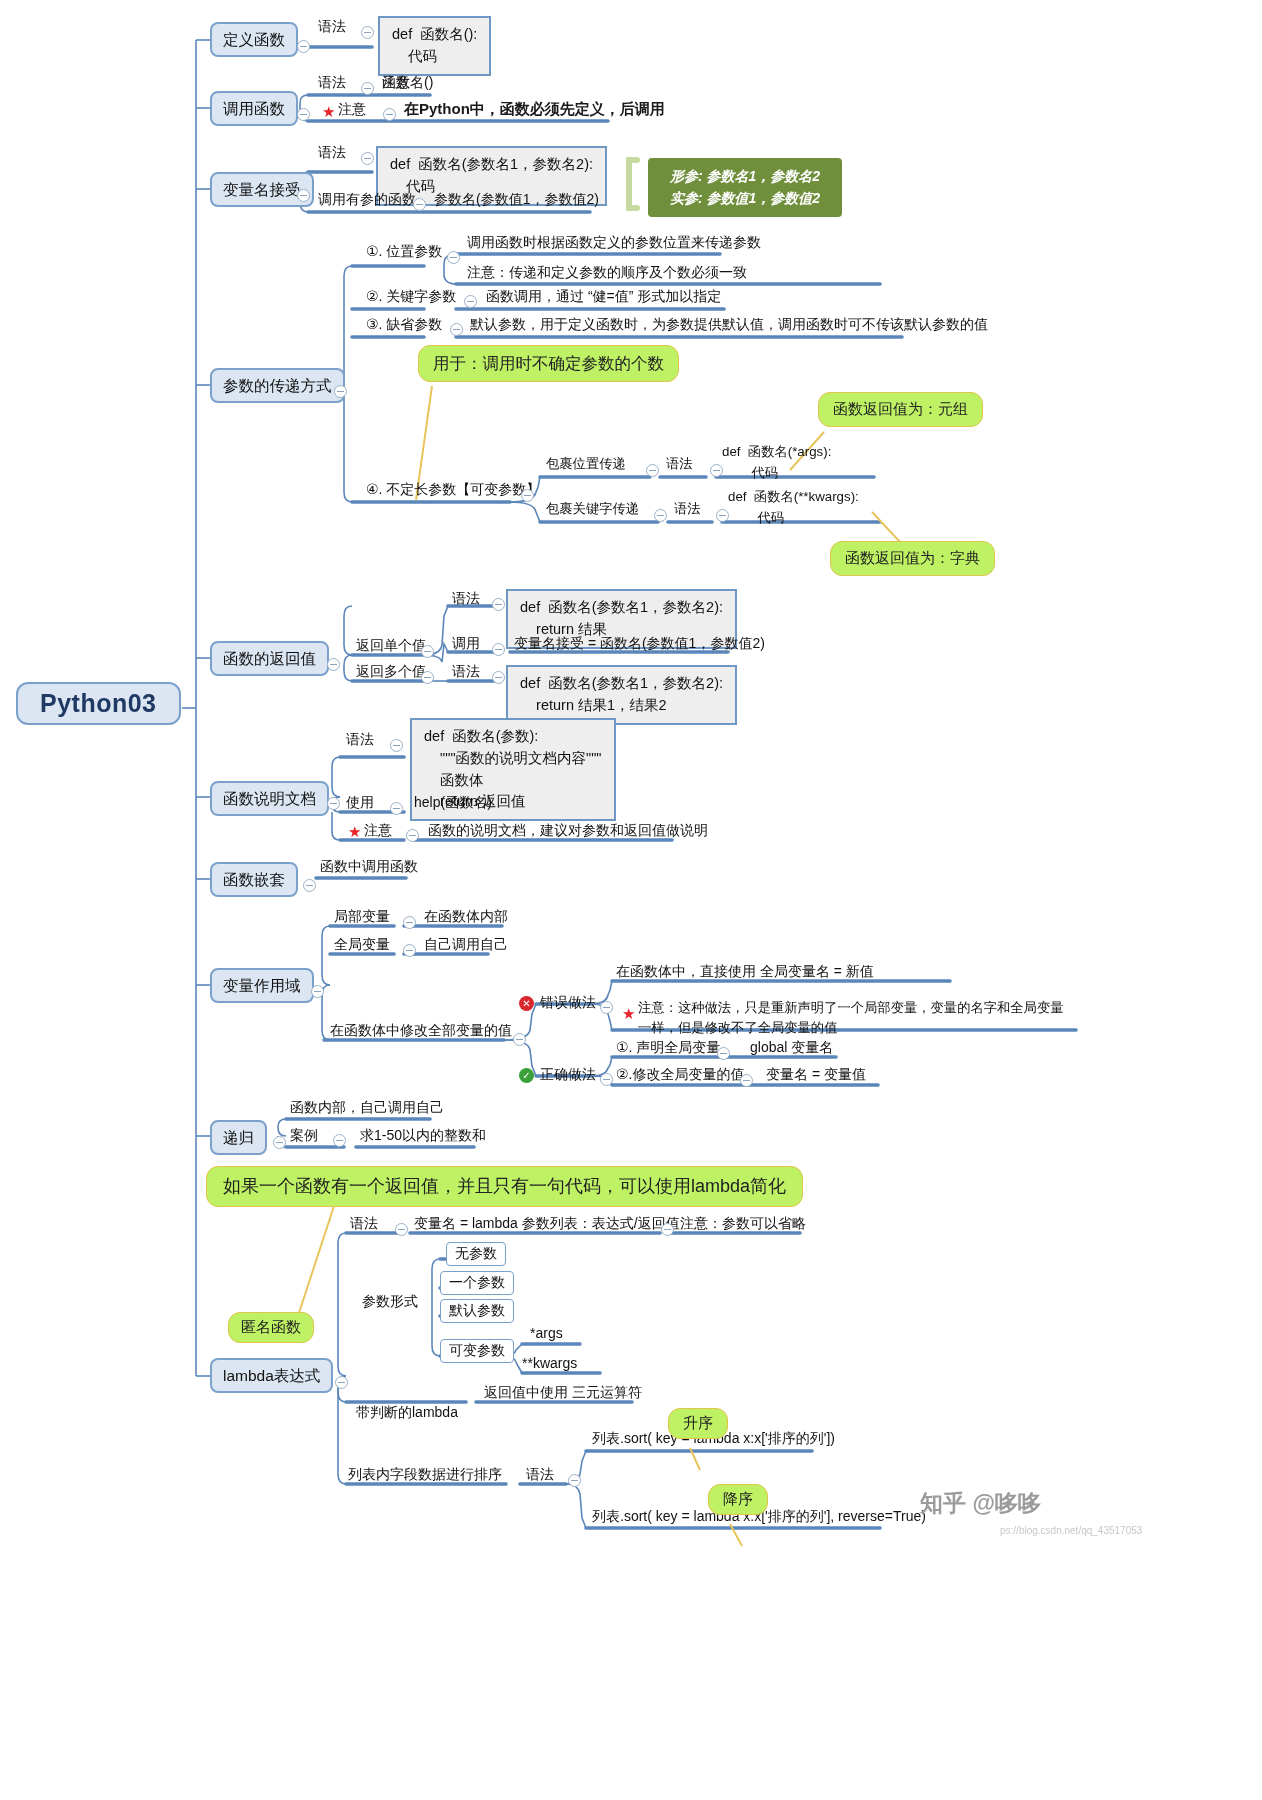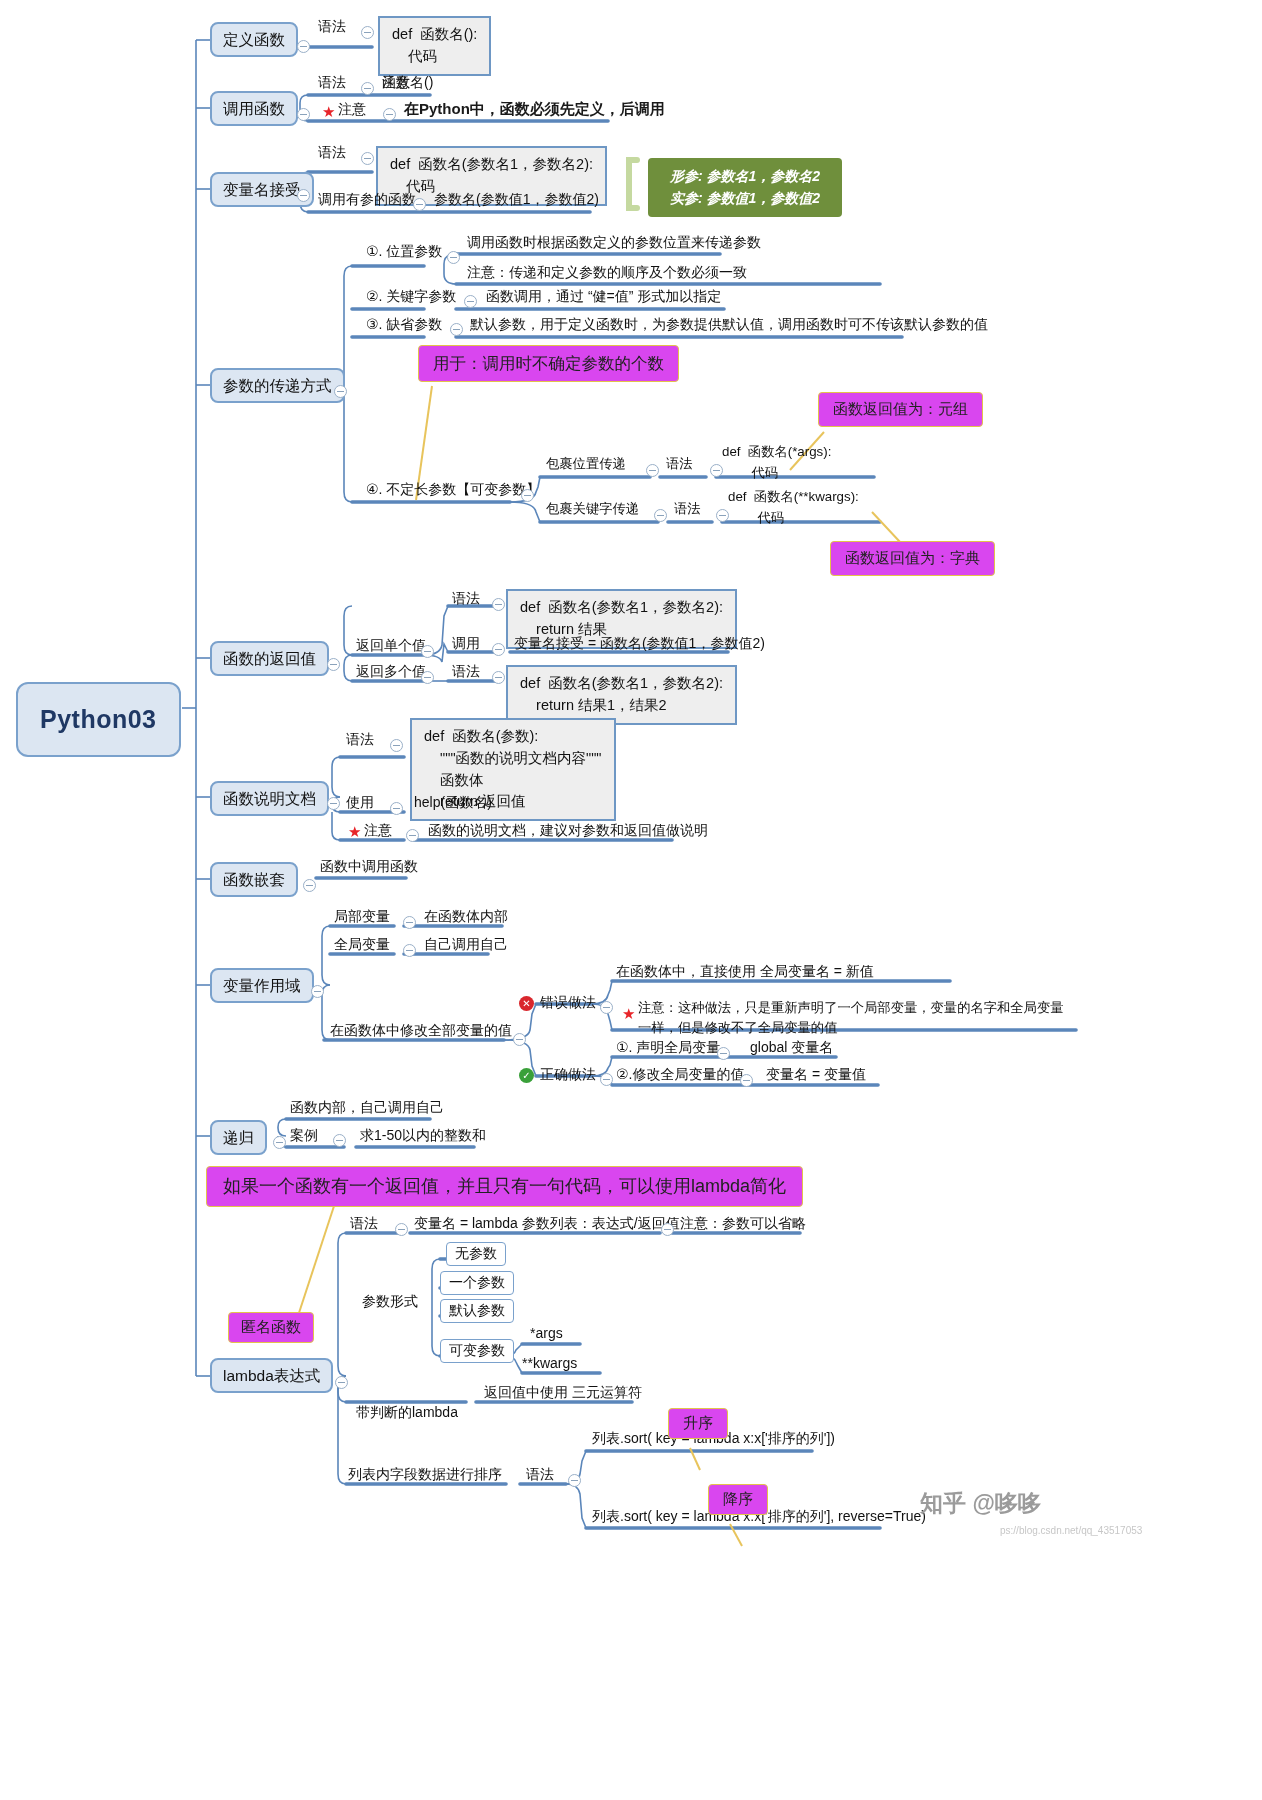--- a/index.html
+++ b/index.html
@@ -10,35 +10,35 @@
   }
   #canvas{position:absolute;left:0;top:0;width:1262px;height:1800px;}
   svg.wires{position:absolute;left:0;top:0;width:1262px;height:1800px;pointer-events:none;}
 
   
   .node{position:absolute;white-space:nowrap;line-height:1.25;}
 
   .root{
     background:#dce6f2;border:2px solid #7aa1cc;border-radius:12px;
     font-size:25px;font-weight:bold;color:#1f3864;
-    padding:20px 22px;letter-spacing:.5px;
+    padding:4px 22px;letter-spacing:.5px;
   }
   .l1{
     background:#dce6f2;border:2px solid #7aa1cc;border-radius:8px;
     font-size:15.5px;color:#111;padding:6px 11px;
   }
   .codebox{
     background:#eeeeee;border:2px solid #6e97c4;
     font-size:14.5px;color:#111;padding:6px 12px;line-height:1.5;
   }
   .plain{font-size:14px;color:#111;}
   .plain.sm{font-size:13.3px;}
   .bold{font-weight:bold;font-size:15px;}
   .note-yellow{
-    background:#d946ef;border:1.6px solid #e3c34a;border-radius:4px;
+    background:#bef264;border:1.6px solid #e3c34a;border-radius:12px;
     font-size:16.5px;color:#222;padding:7px 14px;
   }
   .note-yellow.big{font-size:18px;padding:8px 16px;}
   .note-green{
     background:#6f8f3c;border-radius:4px;color:#ffffff;
     font-size:14px;font-style:italic;font-weight:bold;
     padding:8px 22px;line-height:1.55;
   }
 
   

